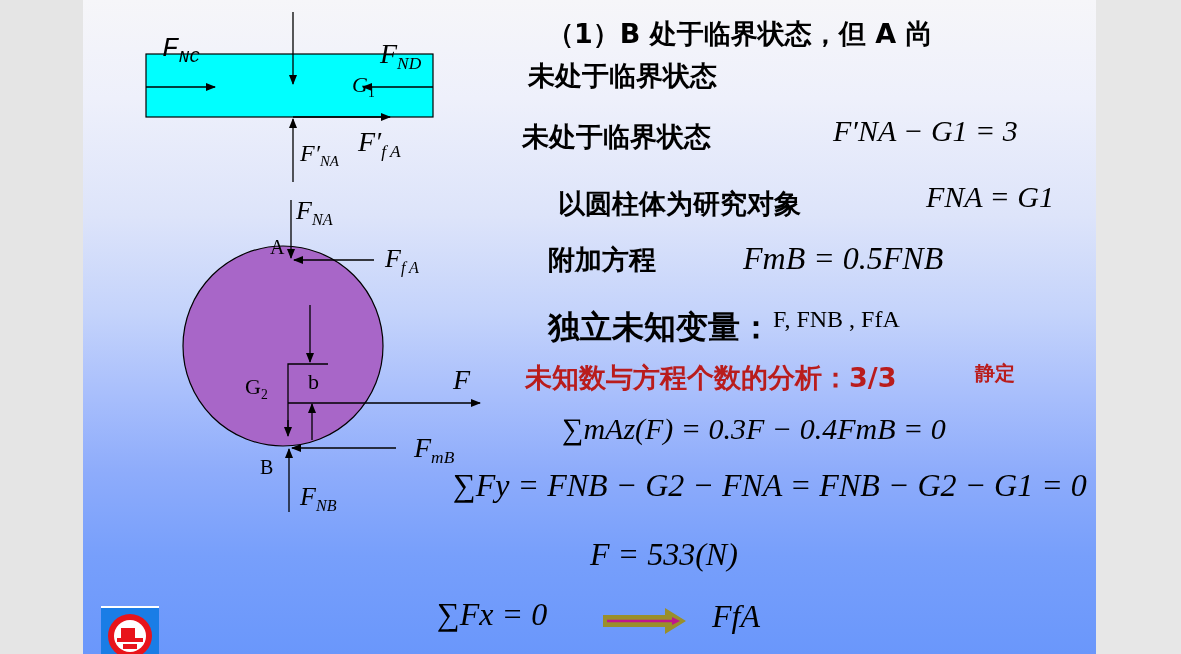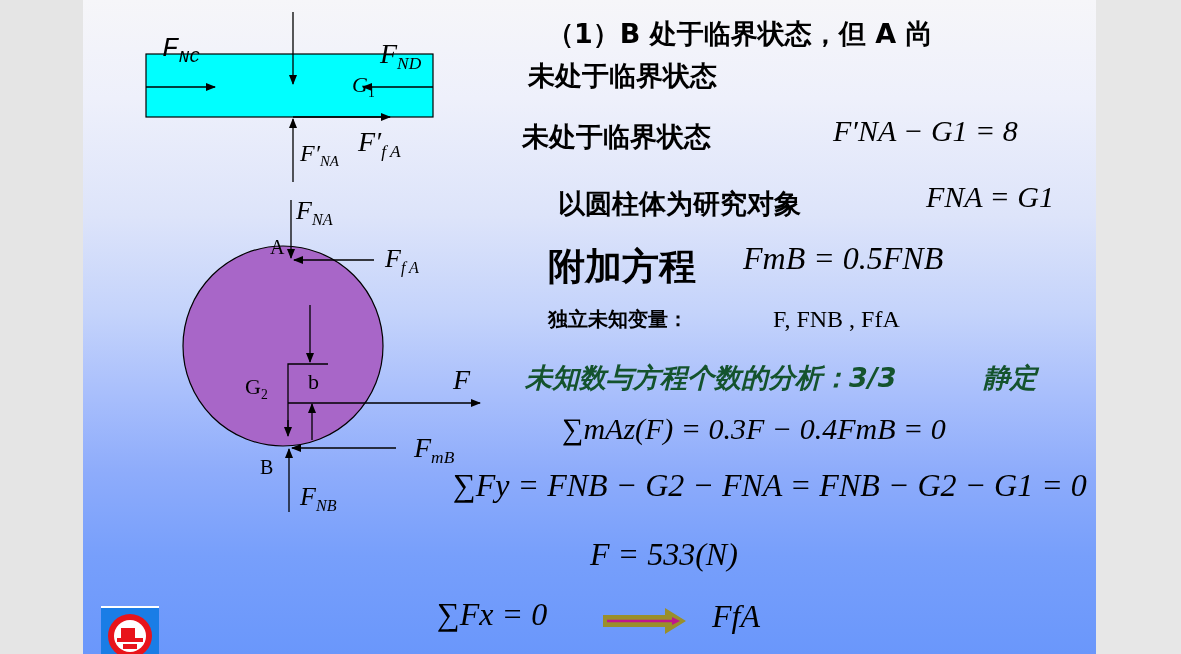--- a/index.html
+++ b/index.html
@@ -6,21 +6,21 @@
   body { width:1181px; height:654px; background:#e6e6e6; position:relative; overflow:hidden;
          font-family:"Liberation Serif", "DejaVu Serif", serif; }
   .slide { position:absolute; left:83px; top:0; width:1013px; height:654px;
            background: linear-gradient(to bottom, #f6f6f9 0%, #eef0fb 15%, #dde4fa 33%, #c4d3fb 48%, #a9bffc 60%, #8eacfb 72%, #779ffb 85%, #6a97fb 100%); }
   .margin-left { position:absolute; left:0; top:0; width:83px; height:654px; background:#e5e5e5; }
   .margin-right { position:absolute; left:1096px; top:0; width:85px; height:654px; background:#e7e7e7; }
   svg.diagram { position:absolute; left:0; top:0; width:1181px; height:654px; }
   .t { position:absolute; white-space:nowrap; color:#000; }
   .cn { font-family:"DejaVu Sans", "Liberation Sans", sans-serif; }
   .bold { font-weight:bold; }
-  .red { color:#14532d;font-style:italic; }
+  .red { color:#b91c1c; }
   .m { font-family:"Liberation Serif", serif; font-style:italic; }
   .up { font-style:normal; }
   sub { font-size:62%; vertical-align:-0.35em; font-style:italic; }
   .logo { position:absolute; left:101px; top:606px; width:58px; height:48px; background:#1a7de6; border-top:2px solid #fff; }
 </style>
 </head>
 <body>
 
 <div class="margin-left"></div>
 <div class="slide"></div>
@@ -69,33 +69,33 @@
 <div class="t" style="left:308px;top:369px;font-size:22px;">b</div>
 <div class="t m" style="left:453px;top:364px;font-size:28px;">F</div>
 <div class="t m" style="left:414px;top:432px;font-size:28px;"><span>F</span><sub>mB</sub></div>
 <div class="t" style="left:260px;top:456px;font-size:20px;">B</div>
 <div class="t m" style="left:300px;top:482px;font-size:26px;"><span>F</span><sub>NB</sub></div>
 
 <div class="t cn bold" style="left:535px;top:16px;font-size:27px;margin-left:12px;">（1）B 处于临界状态，但 A 尚</div>
 <div class="t cn bold" style="left:528px;top:58px;font-size:27px;">未处于临界状态</div>
 
 <div class="t cn bold" style="left:522px;top:119px;font-size:27px;">未处于临界状态</div>
-<div class="t m" style="left:833px;top:114px;font-size:30px;">F′NA − G1 = 8</div>
+<div class="t m" style="left:833px;top:114px;font-size:30px;">F′NA − G1 = 3</div>
 
 <div class="t cn bold" style="left:558px;top:186px;font-size:27px;font-family:Liberation Mono, monospace;">以圆柱体为研究对象</div>
 <div class="t m" style="left:926px;top:180px;font-size:30px;">FNA = G1</div>
 
-<div class="t cn bold" style="left:548px;top:242px;font-size:37px;text-align:right;">附加方程</div>
+<div class="t cn bold" style="left:548px;top:242px;font-size:27px;text-align:right;">附加方程</div>
 <div class="t m" style="left:743px;top:240px;font-size:32px;">FmB = 0.5FNB</div>
 
-<div class="t cn bold" style="left:548px;top:306px;font-size:20px;">独立未知变量：</div>
+<div class="t cn bold" style="left:548px;top:306px;font-size:32px;">独立未知变量：</div>
 <div class="t" style="left:773px;top:306px;font-size:24px;">F,  FNB , FfA</div>
 
 <div class="t cn bold red" style="left:525px;top:360px;font-size:27px;">未知数与方程个数的分析：3/3</div>
-<div class="t cn bold red" style="left:975px;top:360px;font-size:27px;margin-left:8px;">静定</div>
+<div class="t cn bold red" style="left:975px;top:360px;font-size:20px;">静定</div>
 
 <div class="t m" style="left:562px;top:412px;font-size:30px;">∑mAz(F) = 0.3F − 0.4FmB = 0</div>
 <div class="t m" style="left:453px;top:467px;font-size:32px;">∑Fy = FNB − G2 − FNA = FNB − G2 − G1 = 0</div>
 <div class="t m" style="left:590px;top:536px;font-size:32px;">F = 533(N)</div>
 <div class="t m" style="left:437px;top:596px;font-size:32px;">∑Fx = 0</div>
 <div class="t m" style="left:712px;top:598px;font-size:32px;">FfA</div>
 
 <div class="logo">
   <svg width="58" height="48" viewBox="0 0 58 48">
     <circle cx="29" cy="28" r="22" fill="#e8141a"></circle>

